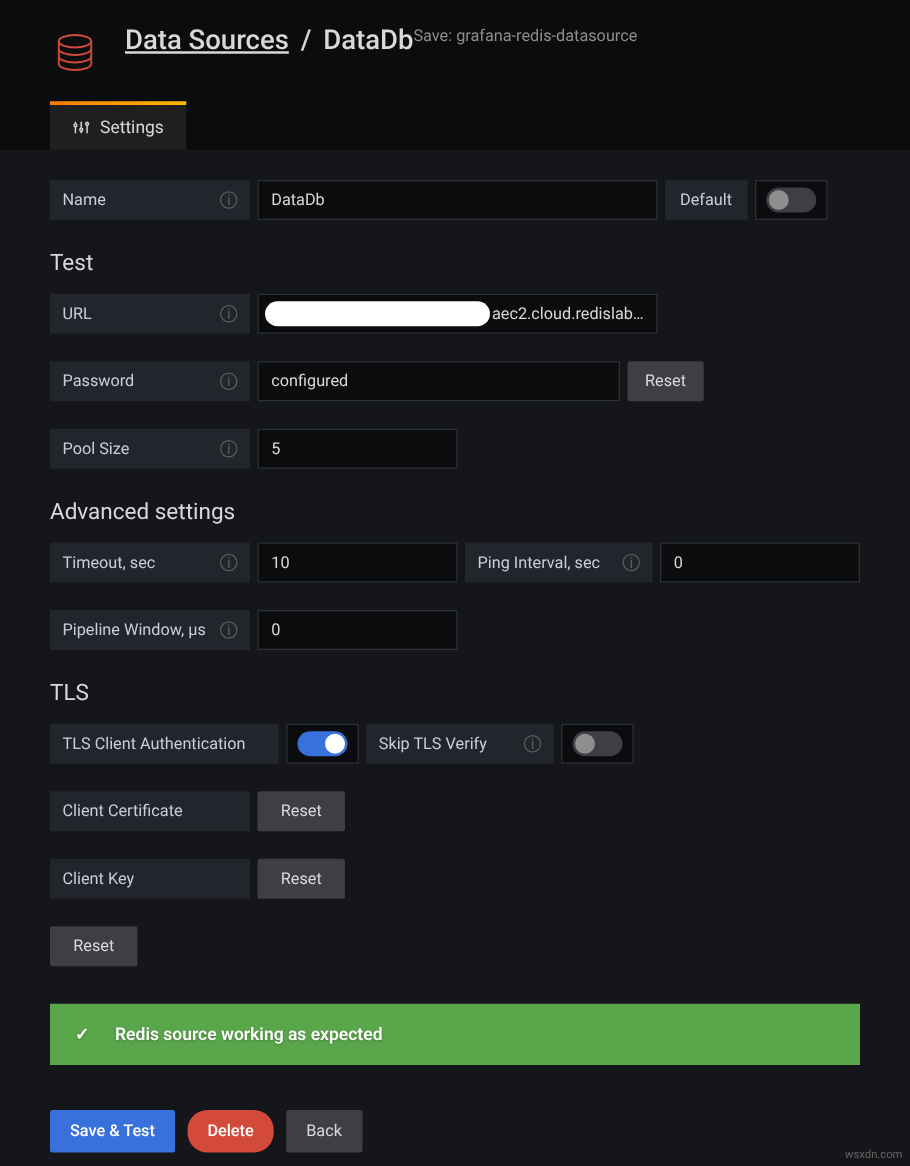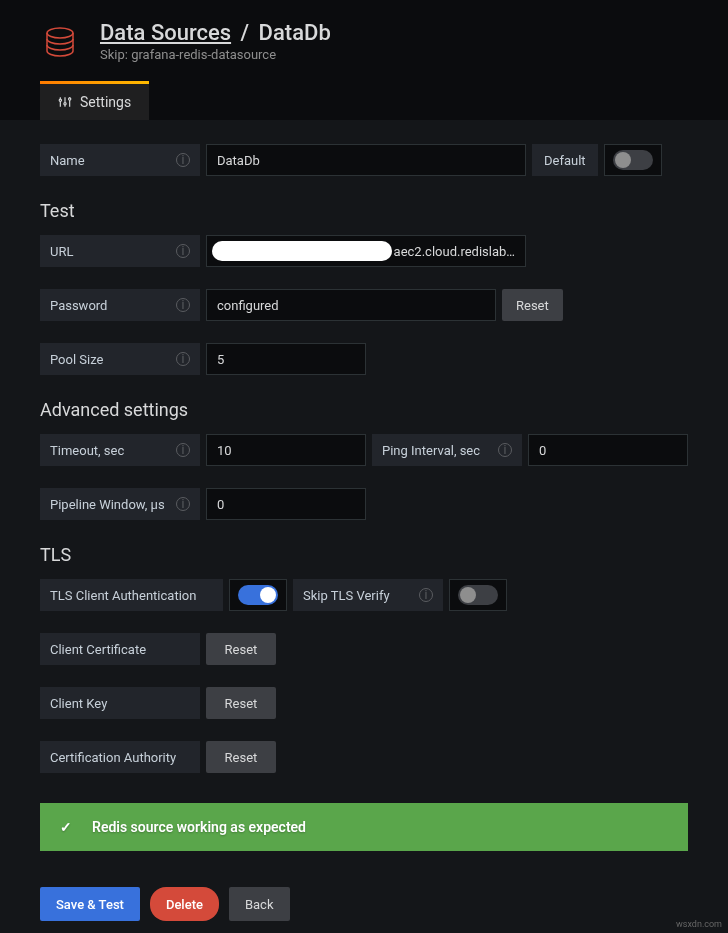--- a/index.html
+++ b/index.html
@@ -20,21 +20,21 @@
       align-items: flex-start;
       gap: 20px;
       padding: 20px 40px 10px 40px;
     }
     .ds-icon {
       width: 40px;
       height: 40px;
       margin-top: 2px;
     }
     .ds-icon svg { display:block; }
-    .hdr-text { display: flex; flex-direction: column; }
+    .hdr-text { display: flex; flex-direction: row; text-align: center; }
     .breadcrumb {
       font-size: 22px;
       font-weight: 500;
       color: #d8d9da;
     }
     .breadcrumb a {
       color: #d8d9da;
       text-decoration: underline;
     }
     .breadcrumb .sep { margin: 0 4px; }
@@ -229,21 +229,21 @@
       <path d="M7 17 v6 c0 2.8 5.8 5 13 5 s13-2.2 13-5 v-6"></path>
       <path d="M7 23 v6 c0 2.8 5.8 5 13 5 s13-2.2 13-5 v-6"></path>
     </svg>
   </div>
   <div class="hdr-text">
     <div class="breadcrumb">
       <a href="#">Data Sources</a>
       <span class="sep">/</span>
       <span>DataDb</span>
     </div>
-    <div class="type-line">Skip: grafana-redis-datasource</div>
+    <div class="type-line">Save: grafana-redis-datasource</div>
   </div>
 </div>
 
 <div class="tabs-wrap">
   <div class="tabs">
     <div class="tab active">
       <span class="sliders-icon">
         <svg width="14" height="14" viewBox="0 0 24 24" fill="none" stroke="#d8d9da" stroke-width="2">
           <line x1="4" y1="4" x2="4" y2="20"></line>
             <circle cx="4" cy="9" r="2" fill="#1f1f20"></circle>
@@ -349,21 +349,20 @@
 
   <div class="row">
     <div class="small-label" style="width:160px">Client Certificate</div>
     <button class="btn btn-gray" style="width:70px">Reset</button>
   </div>
   <div class="row">
     <div class="small-label" style="width:160px">Client Key</div>
     <button class="btn btn-gray" style="width:70px">Reset</button>
   </div>
   <div class="row">
-    <div class="small-label" style="width:160px">Certification Authority</div>
     <button class="btn btn-gray" style="width:70px">Reset</button>
   </div>
 
   <div class="alert">
     <span class="check-icon">✓</span>
     <span>Redis source working as expected</span>
   </div>
 
   <div class="footer-btns">
     <button class="btn btn-blue">Save &amp; Test</button>

